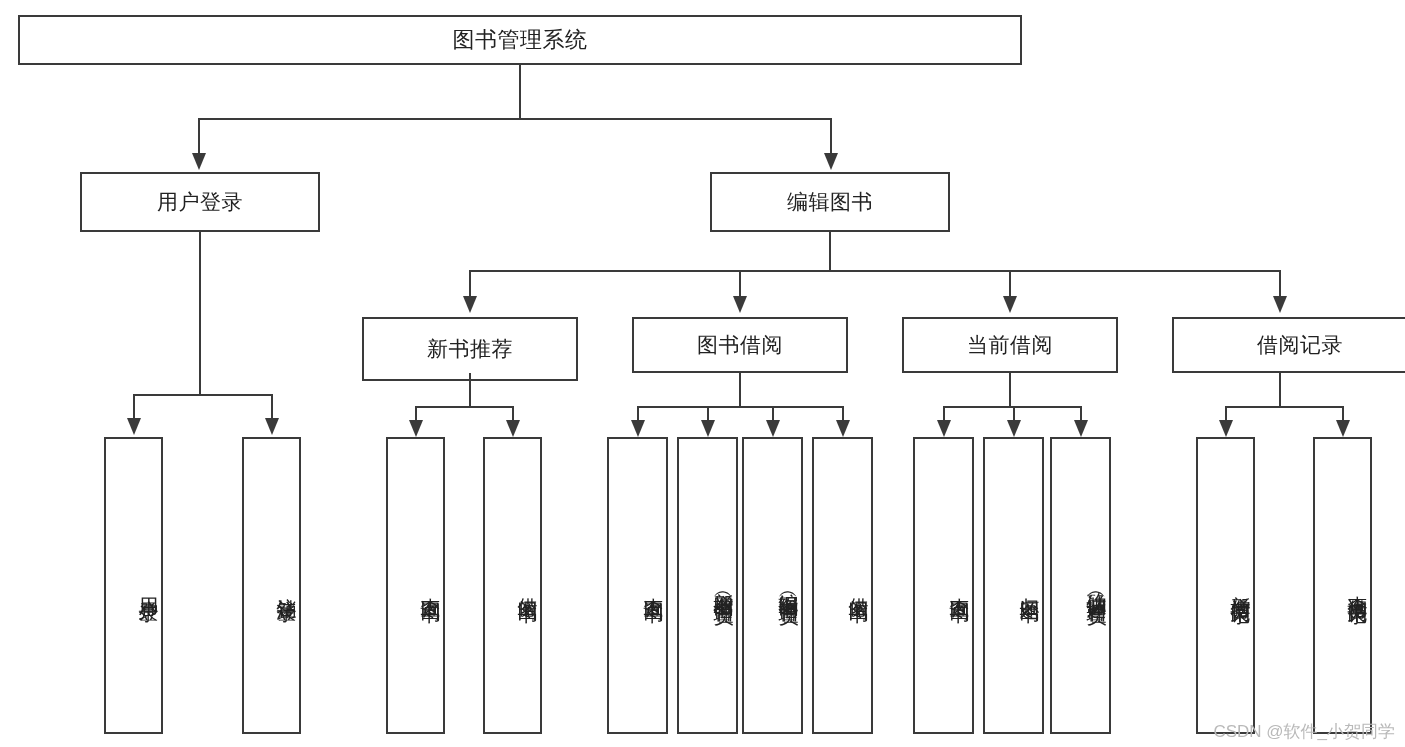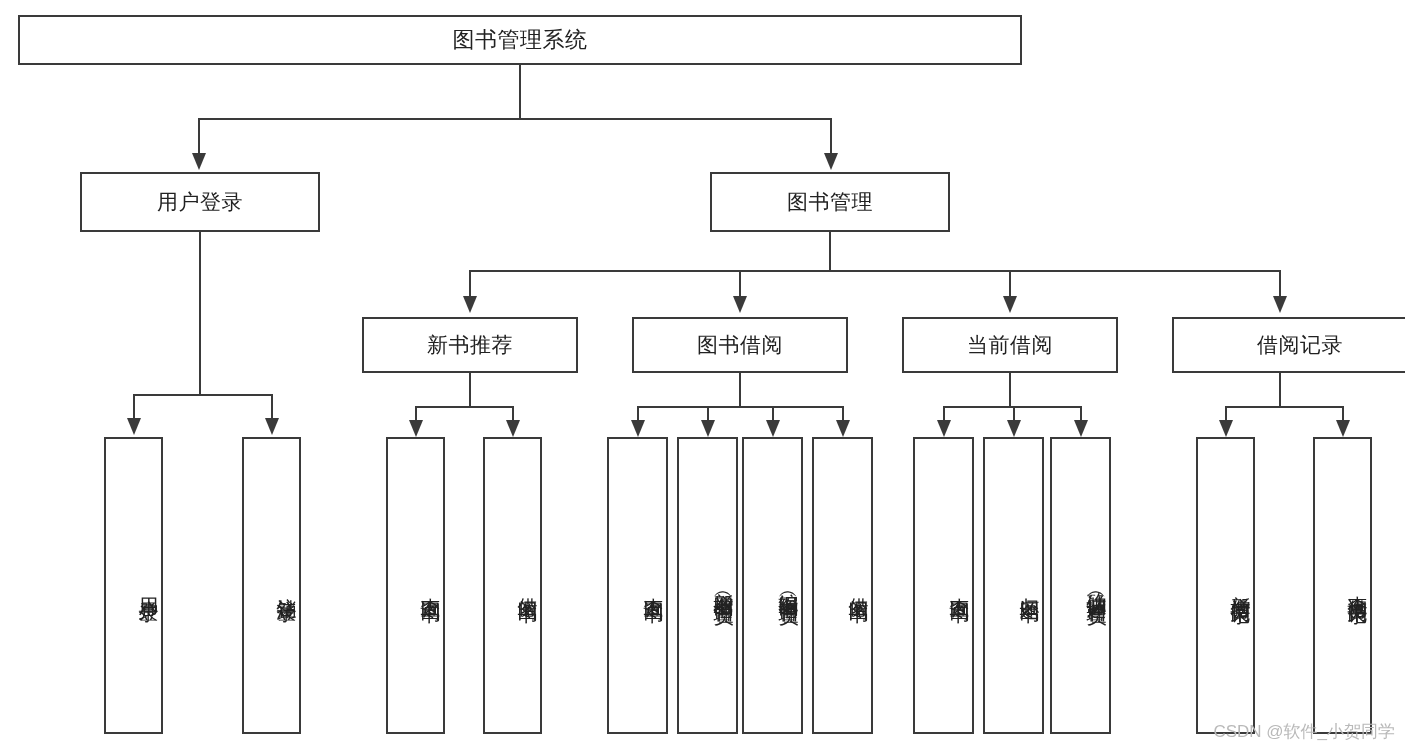--- a/index.html
+++ b/index.html
@@ -92,21 +92,21 @@
   <div class="hline" style="left:198px; top:118px; width:633px;"></div>
 
   <div class="vline" style="left:198px; top:118px; height:37px;"></div>
   <div class="arrow" style="left:192px; top:153px;"></div>
 
   <div class="vline" style="left:830px; top:118px; height:37px;"></div>
   <div class="arrow" style="left:824px; top:153px;"></div>
 
   <div class="node horiz" style="left:80px; top:172px; width:240px; height:60px;">用户登录</div>
 
-  <div class="node horiz" style="left:710px; top:172px; width:240px; height:60px;">图书管理</div>
+  <div class="node horiz" style="left:710px; top:172px; width:240px; height:60px;">编辑图书</div>
 
   <div class="vline" style="left:199px; top:232px; height:162px;"></div>
   <div class="hline" style="left:133px; top:394px; width:139px;"></div>
   <div class="vline" style="left:133px; top:394px; height:26px;"></div>
   <div class="arrow" style="left:127px; top:418px;"></div>
   <div class="vline" style="left:271px; top:394px; height:26px;"></div>
   <div class="arrow" style="left:265px; top:418px;"></div>
 
   <div class="vline" style="left:829px; top:232px; height:38px;"></div>
   <div class="hline" style="left:469px; top:270px; width:811px;"></div>
@@ -116,21 +116,21 @@
 
   <div class="vline" style="left:739px; top:270px; height:28px;"></div>
   <div class="arrow" style="left:733px; top:296px;"></div>
 
   <div class="vline" style="left:1009px; top:270px; height:28px;"></div>
   <div class="arrow" style="left:1003px; top:296px;"></div>
 
   <div class="vline" style="left:1279px; top:270px; height:28px;"></div>
   <div class="arrow" style="left:1273px; top:296px;"></div>
 
-  <div class="node horiz" style="left:362px; top:317px; width:216px; height:56px;">新书推荐</div>
+  <div class="node horiz" style="left:362px; top:317px; width:216px; height:64px;">新书推荐</div>
 
   <div class="node horiz" style="left:902px; top:317px; width:216px; height:56px;">当前借阅</div>
 
   <div class="node horiz" style="left:632px; top:317px; width:216px; height:56px;">图书借阅</div>
 
   <div class="node horiz" style="left:1172px; top:317px; width:256px; height:56px;">借阅记录</div>
 
   <div class="vline" style="left:469px; top:373px; height:33px;"></div>
   <div class="hline" style="left:415px; top:406px; width:98px;"></div>
   <div class="vline" style="left:415px; top:406px; height:16px;"></div>

